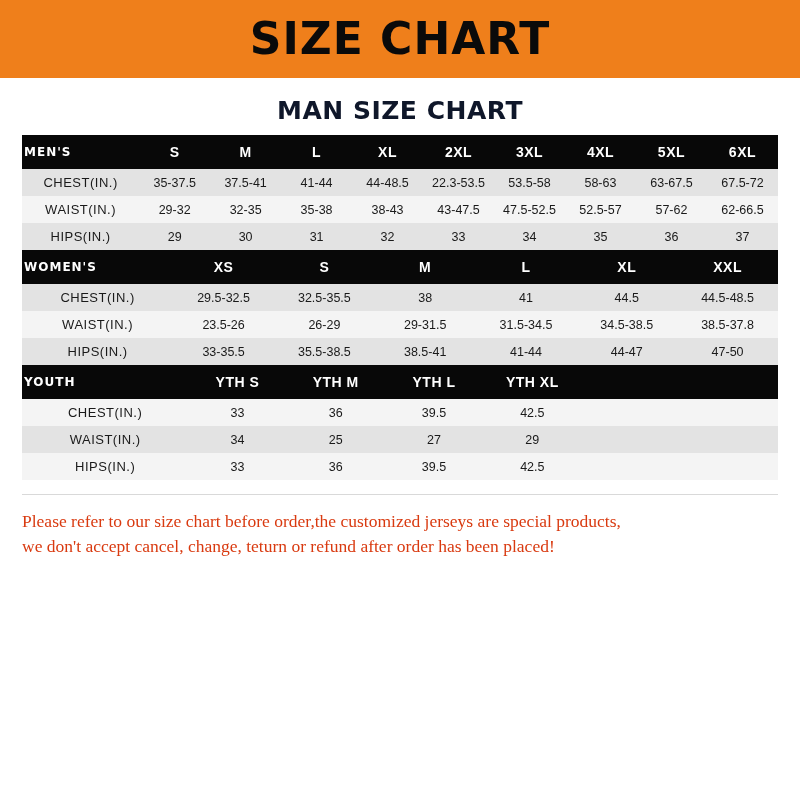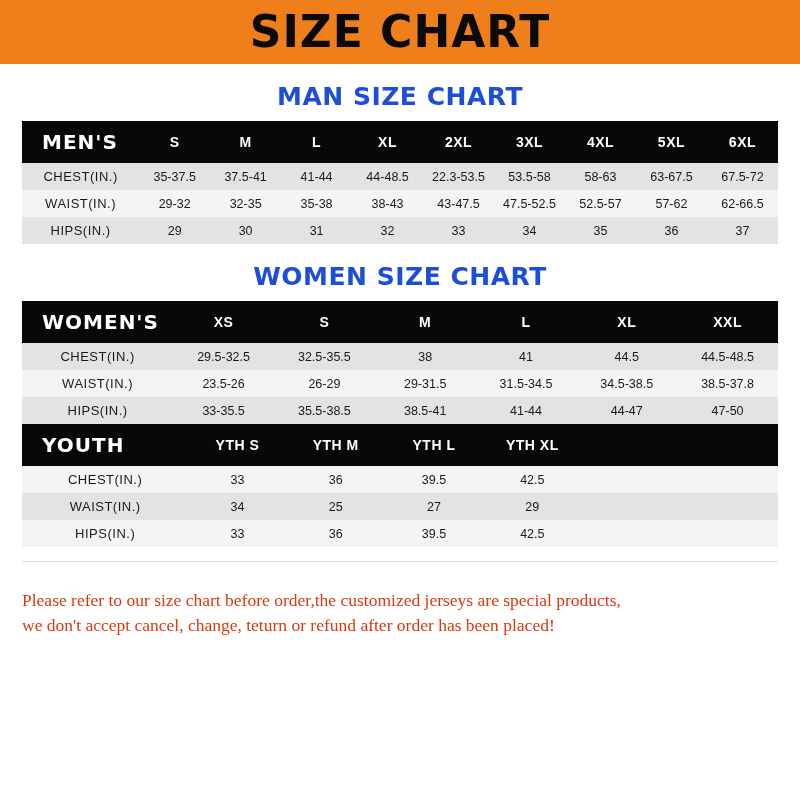--- a/index.html
+++ b/index.html
@@ -16,21 +16,21 @@
   .page {
     position: relative;
     width: 800px;
     height: 800px;
     background: #ffffff;
     box-sizing: border-box;
   }
   
   .banner {
     position: relative;
-    height: 64px;
+    height: 78px;
     background: #f97316;
     display: flex;
     align-items: stretch;
   }
   .banner-left {
     width: 28px;
     background: #ef7f1b;
   }
   .banner-right {
     width: 28px;
@@ -54,21 +54,21 @@
   }
   
   .section {
     padding: 0 22px;
   }
   .section-title {
     text-align: center;
     font-family: "DejaVu Sans", sans-serif;
     font-weight: bold;
     font-size: 25px;
-    color: #1d4ed8;
+    color: #0f172a;
     letter-spacing: 0.5px;
     margin: 18px 0 10px 0;
   }
   table.size-table {
     width: 100%;
     border-collapse: collapse;
     table-layout: fixed;
   }
   table.size-table th,
   table.size-table td {
@@ -83,44 +83,44 @@
   }
   table.size-table thead th {
     color: #ffffff;
     font-weight: bold;
     font-size: 14px;
     padding: 9px 2px;
     letter-spacing: 0.5px;
   }
   table.size-table thead th.rowhead {
     font-family: "DejaVu Sans", sans-serif;
-    font-size: 20px;
+    font-size: 12px;
     text-align: left;
-    padding-left: 20px;
+    padding-left: 2px;
     letter-spacing: 1px;
     margin-left: 10px;
   }
   table.size-table tbody tr.odd { background: #e3e3e3; }
   table.size-table tbody tr.even { background: #f4f4f4; }
   table.size-table tbody td.rowhead {
     font-weight: normal;
     letter-spacing: 0.5px;
     font-size: 13px;
     text-align: center;
   }
   
   .men col.c0 { width: 15.5%; }
   .women col.c0 { width: 20%; }
   .youth col.c0 { width: 22%; }
 
   
   .note {
     margin: 14px 22px 0 22px;
     border-top: 1px solid #d9d9d9;
-    padding-top: 26px;
+    padding-top: 14px;
     color: #d93a10;
     font-family: "Liberation Serif", serif;
     font-size: 17.5px;
     line-height: 1.45;
     text-align: left;
   }
   .note div { white-space: nowrap; }
 </style>
 </head>
 <body>
@@ -199,21 +199,20 @@
           <td>34</td>
           <td>35</td>
           <td>36</td>
           <td>37</td>
         </tr>
       </tbody>
     </table>
   </div>
 
   <div class="section">
-    <div class="section-title">WOMEN SIZE CHART</div>
     <table class="size-table women">
       <colgroup>
         <col class="c0">
           <col>
           <col>
           <col>
           <col>
           <col>
           <col>
       </colgroup>

